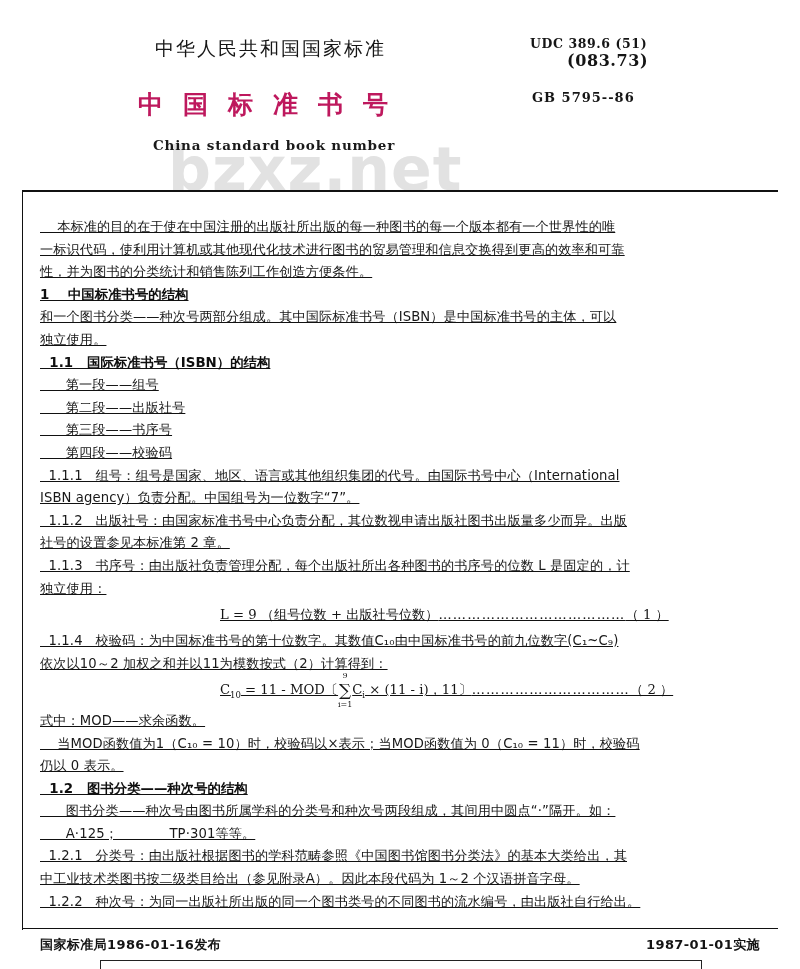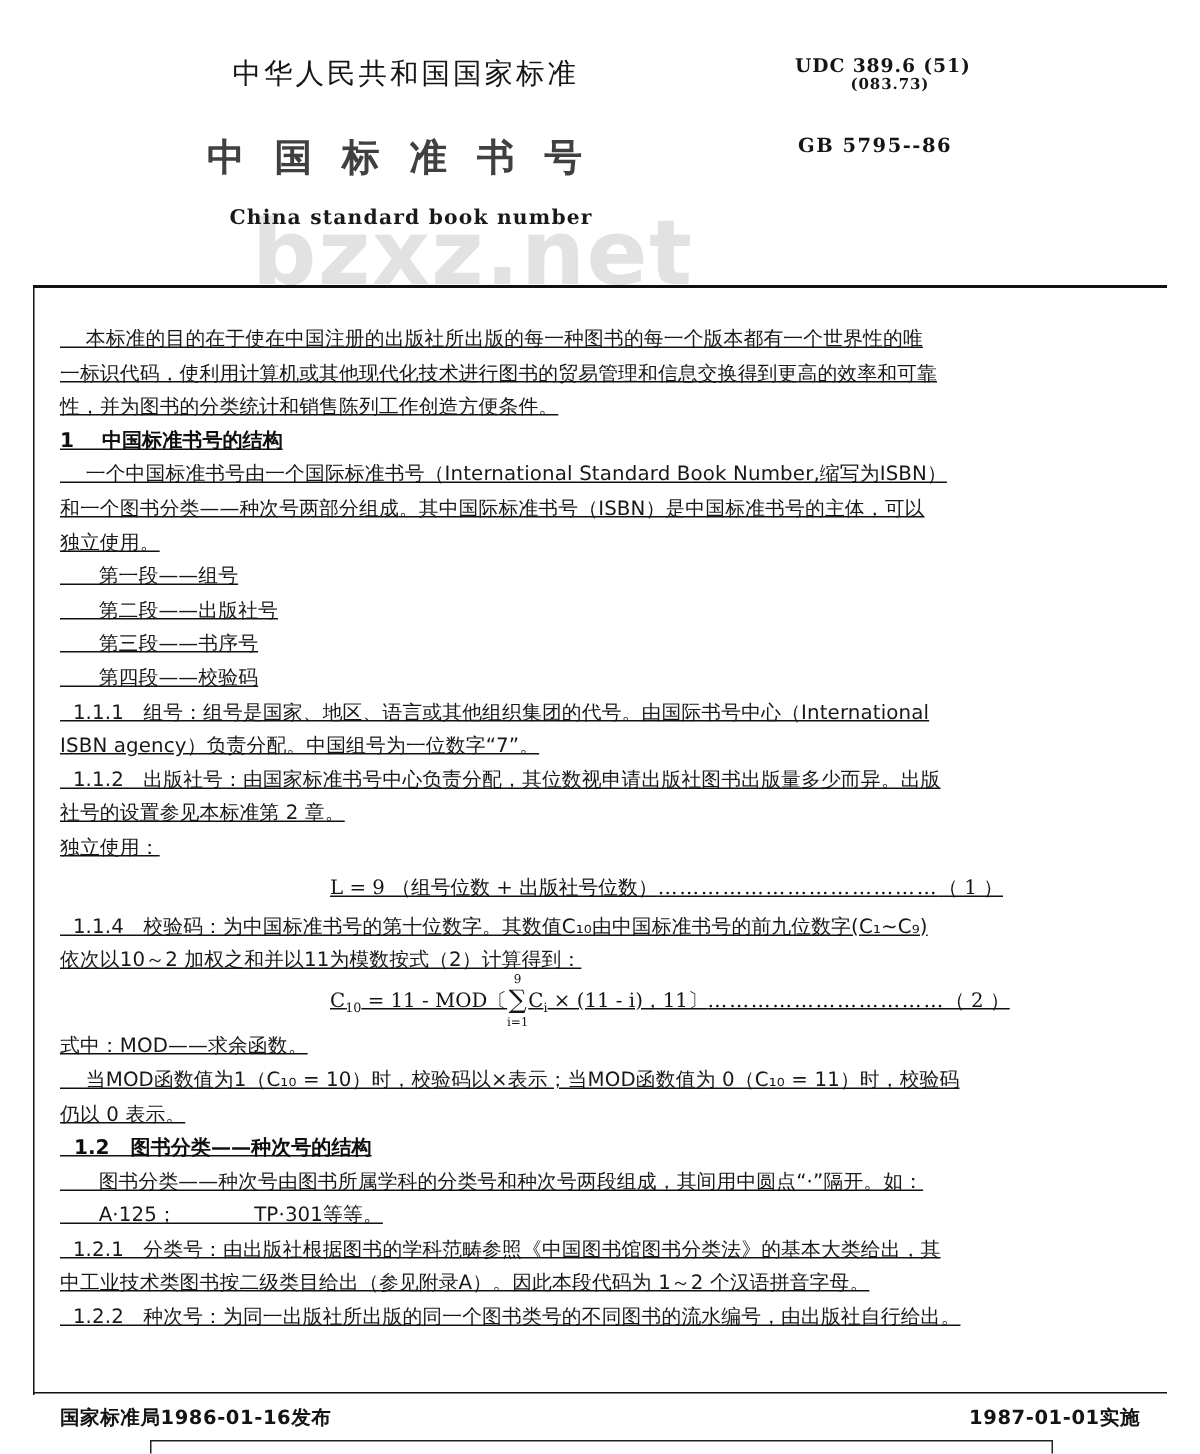--- a/index.html
+++ b/index.html
@@ -64,21 +64,21 @@
     white-space: nowrap;
   }
   .main-title {
     position: absolute;
     left: 98px;
     top: 68px;
     font-family: "DejaVu Sans", "Liberation Sans", sans-serif;
     font-weight: bold;
     font-size: 25px;
     letter-spacing: 20px;
-    color: #404040;
+    color: #be185d;
     white-space: nowrap;
   }
   .en-title {
     position: absolute;
     left: 113px;
     top: 117px;
     font-family: "DejaVu Serif", "Liberation Serif", serif;
     font-weight: bold;
     font-size: 13.5px;
     letter-spacing: 0.8px;
@@ -96,21 +96,21 @@
     color: #151515;
     white-space: nowrap;
     text-align: center;
   }
   .udc-2 {
     position: absolute;
     left: 527px;
     top: 31px;
     font-family: "DejaVu Serif", "Liberation Serif", serif;
     font-weight: bold;
-    font-size: 10px;
+    font-size: 16px;
     letter-spacing: 0.6px;
     color: #151515;
     white-space: nowrap;
   }
   .gb-code {
     position: absolute;
     left: 492px;
     top: 70px;
     font-family: "DejaVu Serif", "Liberation Serif", serif;
     font-weight: bold;
@@ -271,36 +271,37 @@
   <div class="left-tick"></div>
 
   <div class="body-area">
 
     <div class="ln">    本标准的目的在于使在中国注册的出版社所出版的每一种图书的每一个版本都有一个世界性的唯</div>
     <div class="ln">一标识代码，使利用计算机或其他现代化技术进行图书的贸易管理和信息交换得到更高的效率和可靠</div>
     <div class="ln">性，并为图书的分类统计和销售陈列工作创造方便条件。</div>
 
     <div class="hd">1    中国标准书号的结构</div>
 
-    <div class="ln">    一个中国标准书号由一个国际标准书号（International Standard Book Number,缩写为ISBN）</div>
     <div class="ln">和一个图书分类——种次号两部分组成。其中国际标准书号（ISBN）是中国标准书号的主体，可以</div>
     <div class="ln">独立使用。</div>
 
+    <div class="hd">  1.1   国际标准书号（ISBN）的结构</div>
 
     <div class="ln">      第一段——组号</div>
     <div class="ln">      第二段——出版社号</div>
     <div class="ln">      第三段——书序号</div>
     <div class="ln">      第四段——校验码</div>
 
     <div class="ln">  1.1.1   组号：组号是国家、地区、语言或其他组织集团的代号。由国际书号中心（International</div>
     <div class="ln">ISBN agency）负责分配。中国组号为一位数字“7”。</div>
 
     <div class="ln">  1.1.2   出版社号：由国家标准书号中心负责分配，其位数视申请出版社图书出版量多少而异。出版</div>
     <div class="ln">社号的设置参见本标准第 2 章。</div>
 
+    <div class="ln">  1.1.3   书序号：由出版社负责管理分配，每个出版社所出各种图书的书序号的位数 L 是固定的，计</div>
     <div class="ln">独立使用：</div>
 
     <div class="formula">
       <span>L = 9  （组号位数 + 出版社号位数）</span><span class="dots">…………………………………</span><span>（ 1 ）</span>
     </div>
 
     <div class="ln">  1.1.4   校验码：为中国标准书号的第十位数字。其数值C₁₀由中国标准书号的前九位数字(C₁~C₉)</div>
     <div class="ln">依次以10～2 加权之和并以11为模数按式（2）计算得到：</div>
 
     <div class="formula">

